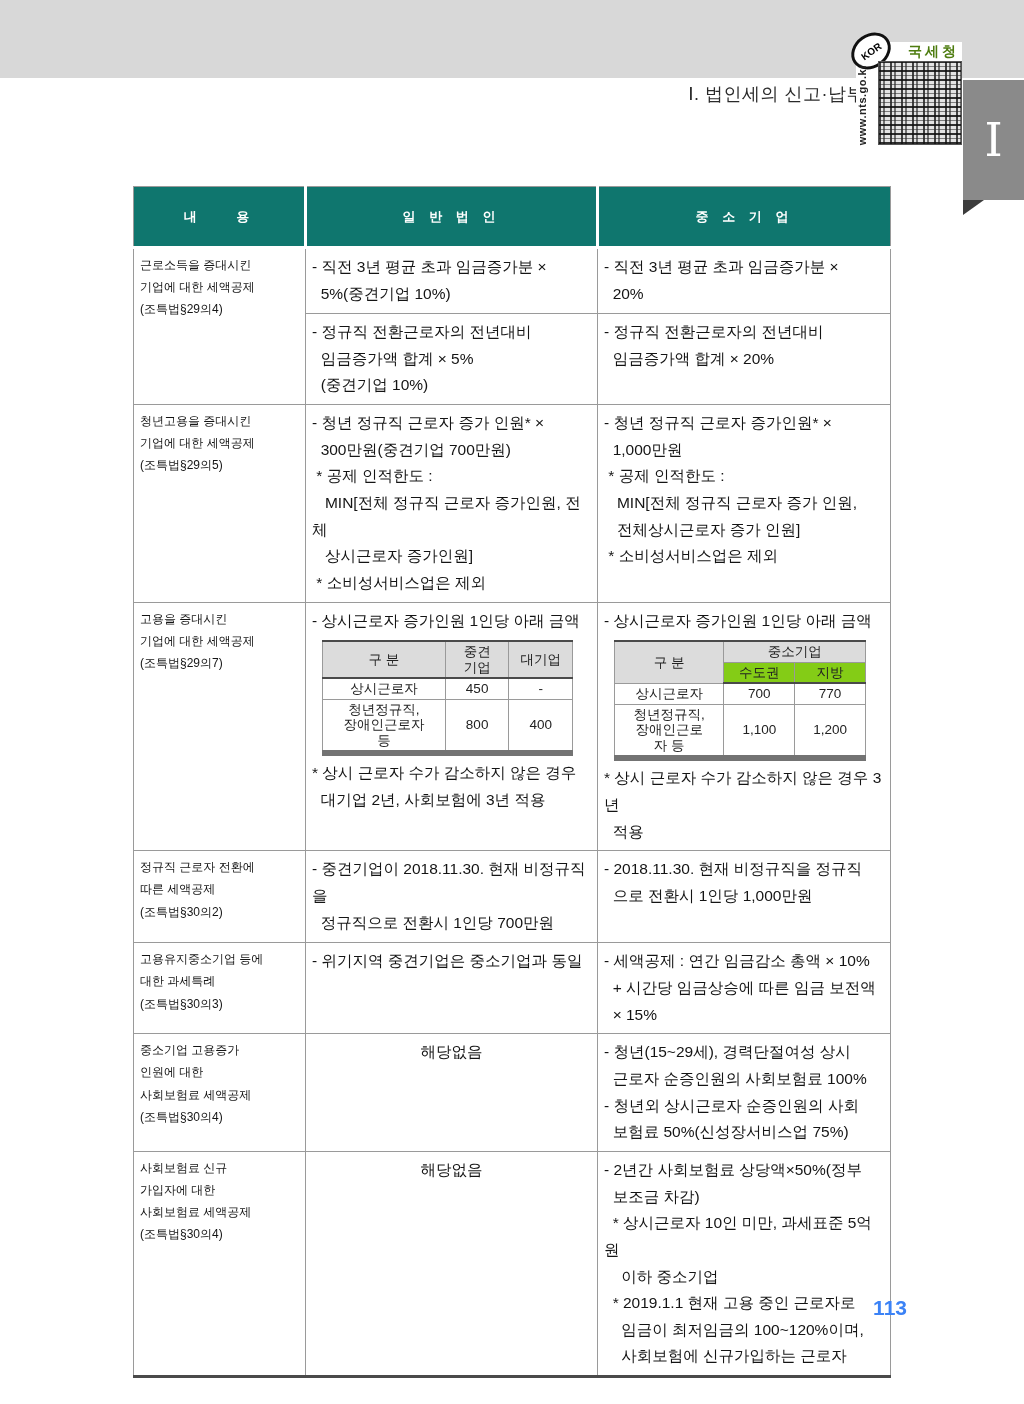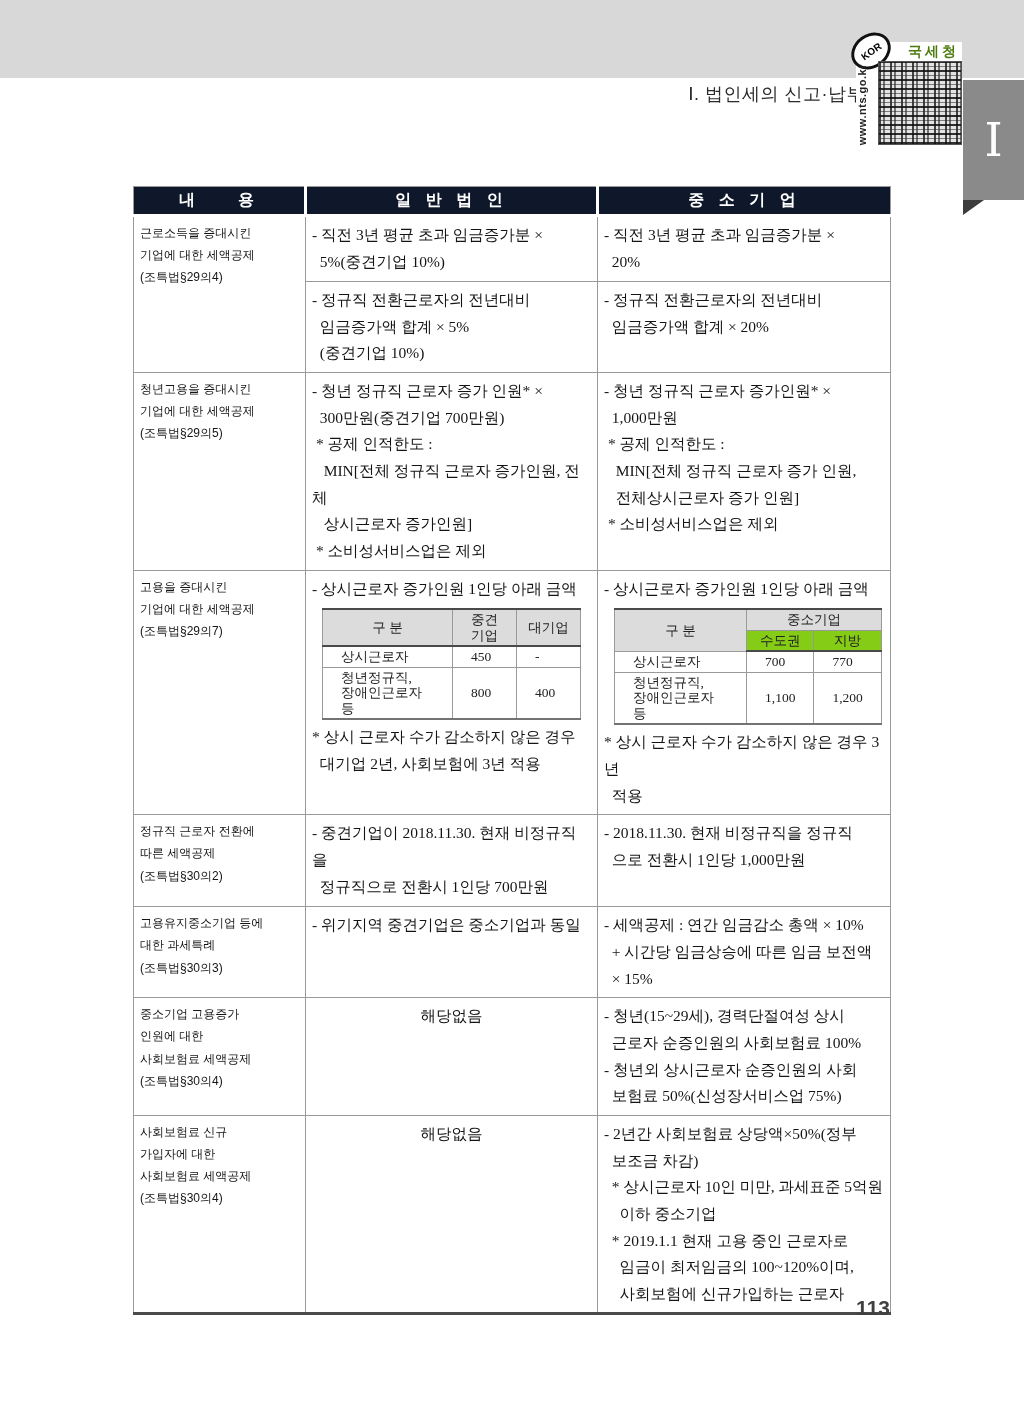--- a/index.html
+++ b/index.html
@@ -21,39 +21,39 @@
         repeating-linear-gradient(90deg, rgba(25,25,25,.8) 0 2px, transparent 2px 4px, rgba(0,0,0,.5) 4px 6px, transparent 6px 11px);}
   
   .section-tab{position:absolute;left:963px;top:80px;width:61px;height:120px;background:#8a8a8a;
                display:flex;align-items:center;justify-content:center;}
   .tab-glyph{font-family:"DejaVu Serif",serif;font-size:46px;color:#fff;line-height:1;}
   .tab-notch{position:absolute;left:963px;top:200px;width:0;height:0;
              border-top:15px solid #3c3c3c;border-right:21px solid transparent;}
   
   .doc-table{position:absolute;left:133px;top:186px;width:757px;border-collapse:collapse;table-layout:fixed;
              font-size:15.5px;color:#141414;border:1px solid #9a9a9a;border-bottom:3px solid #4a4a4a;}
-  .doc-table th{background:#0f172a;color:#fff;font-weight:bold;font-size:16px;height:27px;
-                letter-spacing:5px;border-left:3px solid #fff;border-bottom:3px solid #fff;padding:0;}
+  .doc-table th{background:#0f766e;color:#fff;font-weight:bold;font-size:13px;height:27px;
+                letter-spacing:5px;border-left:3px solid #fff;border-bottom:3px solid #fff;padding:16px;}
   .doc-table th:first-child{border-left:1px solid #9a9a9a;}
   .doc-table td{border:1px solid #9a9a9a;vertical-align:top;padding:5px 6px;}
   .label-cell{text-align:left;line-height:1.85;font-size:12px;padding-top:7px;}
-  .body-cell{line-height:1.72;padding-left:9px;font-family:Liberation Serif, serif;}
+  .body-cell{line-height:1.72;padding-left:9px;}
   .center-cell{text-align:center;padding-top:7px;}
   .ml{white-space:pre-wrap;}
   .hr1a{height:66px}.hr1b{height:85px}.hr2{height:157px}.hr3{height:190px}
   .hr4{height:92px}.hr5{height:86px}.hr6{height:117px}.hr7{height:190px}
   
-  .inner{border-collapse:collapse;margin:6px 0 4px 10px;font-size:13.5px;color:#222;
-         border-top:2px solid #4a4a4a;border-bottom:2px solid #737373;}
+  .inner{border-collapse:collapse;margin:6px 18px 4px 10px;font-size:13.5px;text-align:center;color:#222;
+         border-top:2px solid #4a4a4a;border-bottom:6px solid #737373;}
   .inner th{background:#dcdcdc;color:#222;font-weight:normal;letter-spacing:0;font-size:13.5px;
             border:1px solid #9a9a9a;height:auto;padding:2px 3px;line-height:1.15;}
   .inner td{border:1px solid #9a9a9a;vertical-align:middle;padding:2px 18px;line-height:1.15;}
   .inner tr.hdr th{border-bottom:2px solid #4a4a4a;}
   .inner th.sub{background:#84cc16;}
-  .page-number{position:absolute;right:134px;top:1296px;font-size:21px;font-weight:bold;color:#404040;}
+  .page-number{position:absolute;right:117px;top:1296px;font-size:21px;font-weight:bold;color:#3b82f6;}
 </style>
 </head>
 <body>
 
 <div class="page">
 
   <div class="top-band"></div>
 
   <div class="header-title">Ⅰ. 법인세의 신고·납부</div>
 

